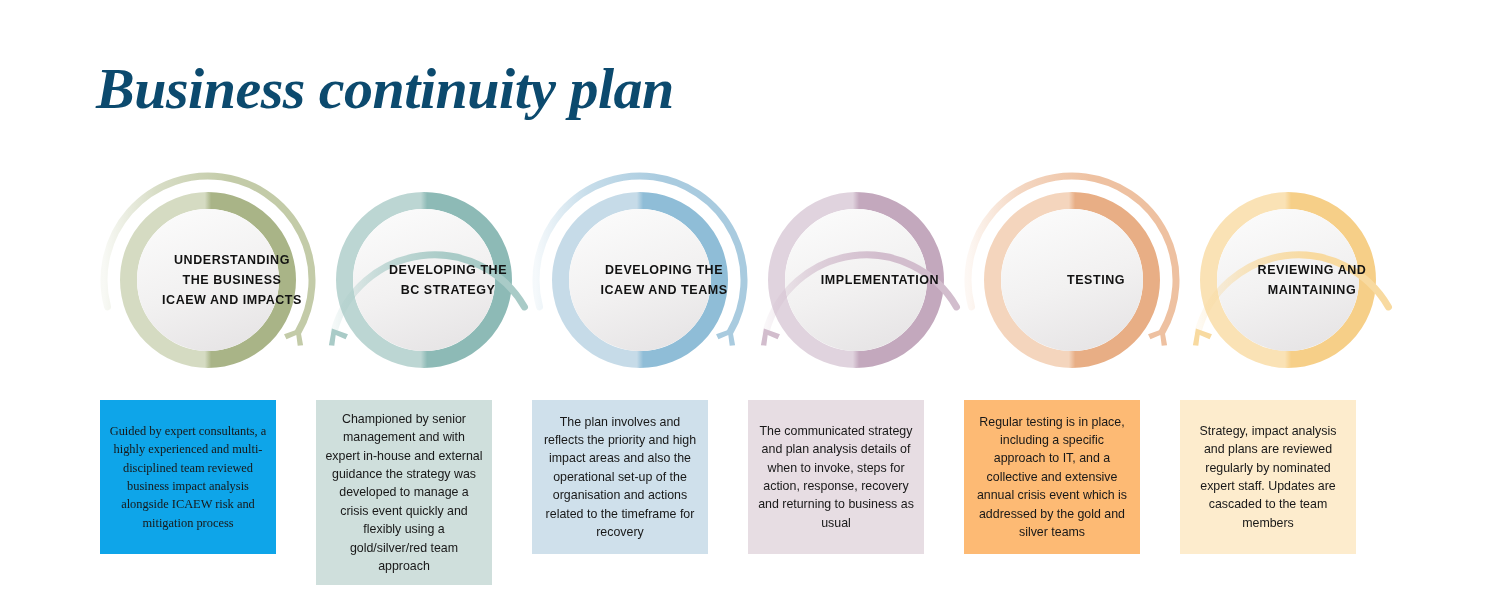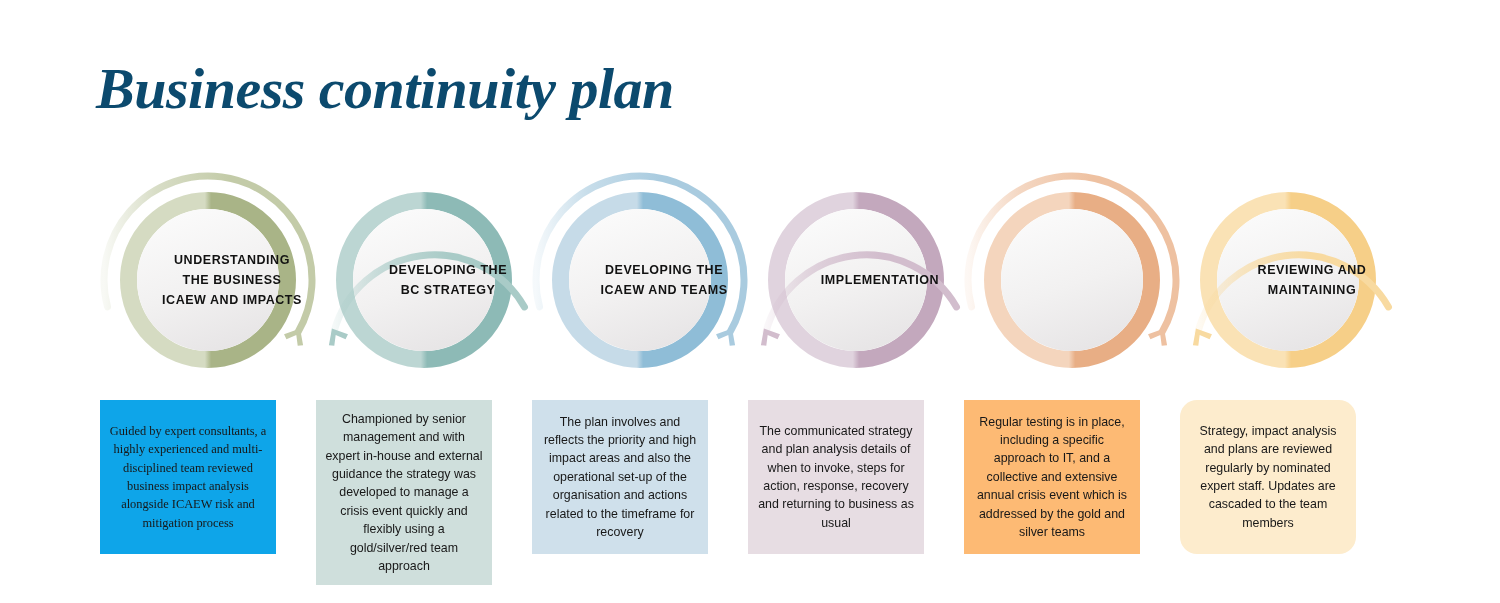--- a/index.html
+++ b/index.html
@@ -291,20 +291,25 @@
                 <stop offset="60%" stop-color="#eec1a1" stop-opacity="1"></stop>
                 <stop offset="100%" stop-color="#eec1a1" stop-opacity="1"></stop>
               </linearGradient>
             </defs>
             <circle cx="132" cy="120" r="79.5" fill="none" stroke="url(#ring4)" stroke-width="17"></circle>
             <circle cx="132" cy="120" r="71" fill="url(#inner4)"></circle>
             <path d="M 31.54371406593691 146.91718069066218 A 104 104 0 1 1 222.06664199358164 172" fill="none" stroke="url(#arc4)" stroke-width="7" stroke-linecap="round"></path>
             <path d="M -11 -9 L 0 4 L 11 -9 L 6.5 -12 L 0 -3.5 L -6.5 -12 Z" transform="translate(222.07 172.00) rotate(210)" fill="#eec1a1"></path>
           </svg>
         </div>
+        <div class="circle-label">
+          <div>
+            <div>TESTING</div>
+          </div>
+        </div>
         <div class="desc-card" style="background: #fdba74;">
           <div class="desc-text">Regular testing is in place, including a specific approach to IT, and a collective and extensive annual crisis event which is addressed by the gold and silver teams</div>
         </div>
       </div>
       <div class="step" style="left: 1180px;">
         <div class="circle-wrap">
           <svg class="circle-svg" viewBox="0 0 264 240">
             <defs>
               <linearGradient id="ring5" x1="0" y1="0" x2="1" y2="0">
                 <stop offset="0%" stop-color="#fae2b5"></stop>
@@ -329,19 +334,19 @@
             <path d="M 232.4562859340631 146.91718069066215 A 104 104 0 0 0 41.93335800641837 172" fill="none" stroke="url(#arc5)" stroke-width="7" stroke-linecap="round"></path>
             <path d="M -11 -9 L 0 4 L 11 -9 L 6.5 -12 L 0 -3.5 L -6.5 -12 Z" transform="translate(41.93 172.00) rotate(150)" fill="#f8daa0"></path>
           </svg>
         </div>
         <div class="circle-label">
           <div>
             <div>REVIEWING AND</div>
             <div>MAINTAINING</div>
           </div>
         </div>
-        <div class="desc-card" style="background: rgb(253, 236, 205); border-radius: 17px;">
+        <div class="desc-card" style="background: rgb(253, 236, 205);">
           <div class="desc-text">Strategy, impact analysis and plans are reviewed regularly by nominated expert staff. Updates are cascaded to the team members</div>
         </div>
       </div>
     </div>
 
 </div>
 
 </body></html>

